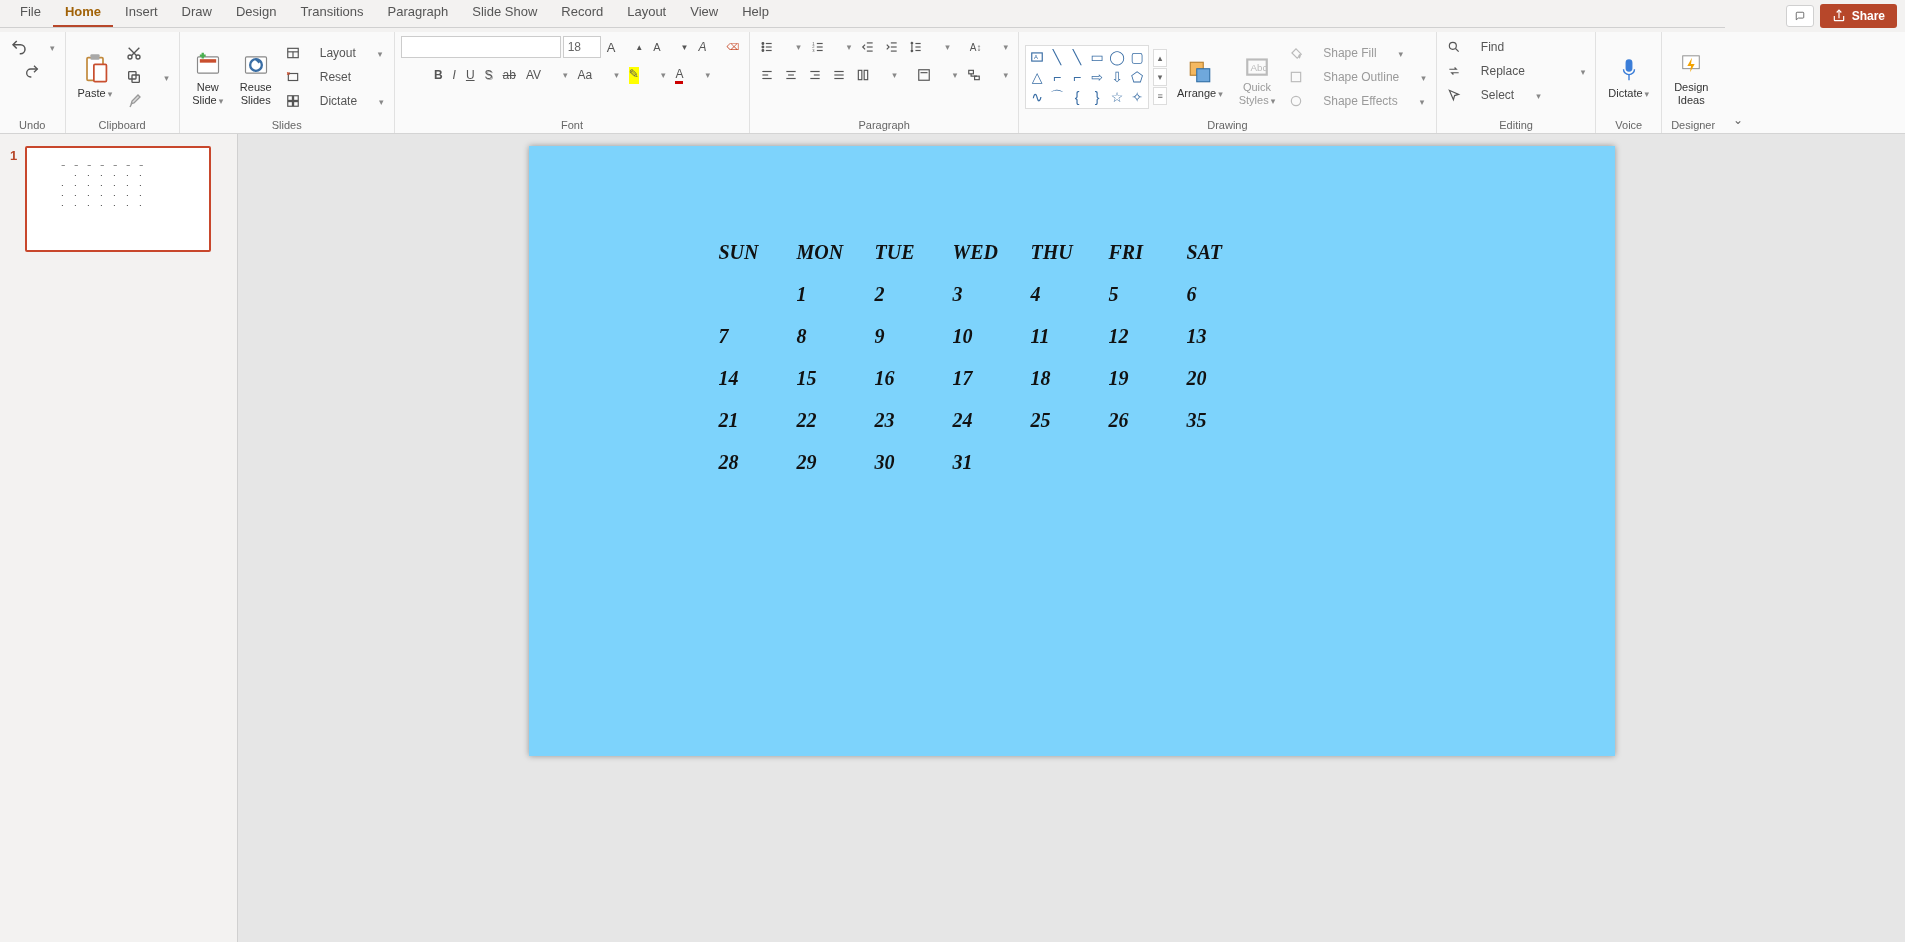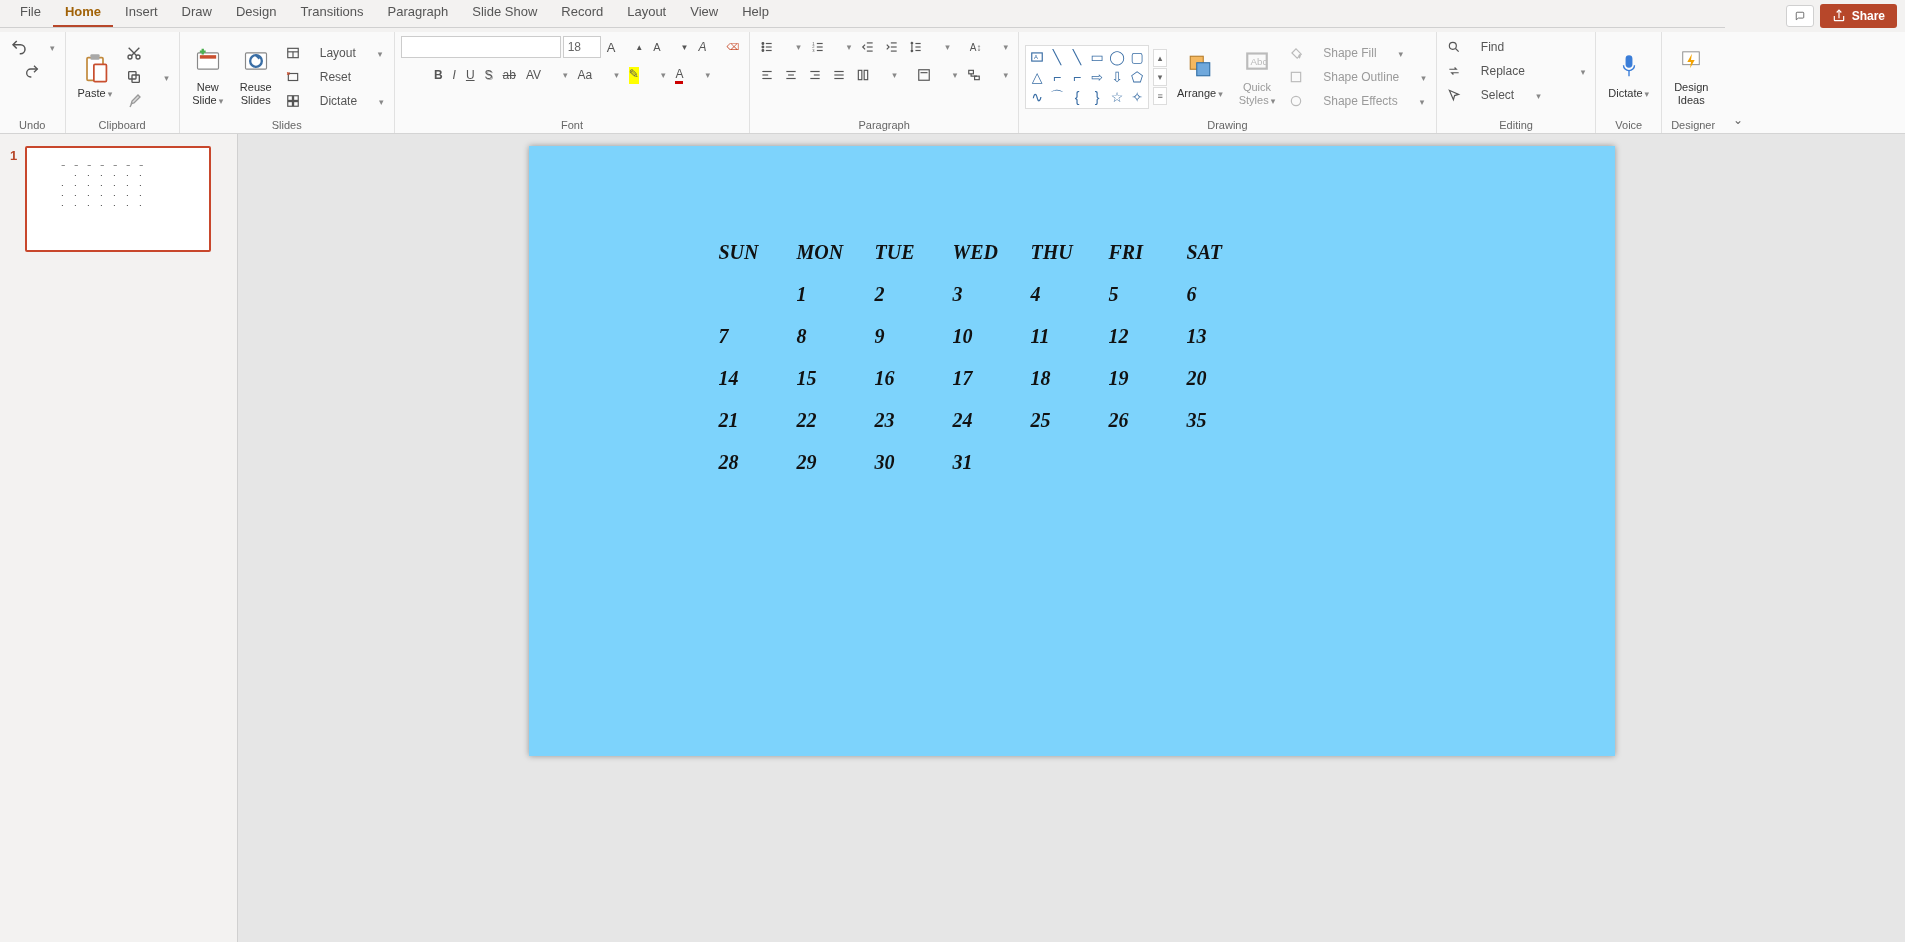--- a/index.html
+++ b/index.html
@@ -17,21 +17,21 @@
     .ribbon-tabs .tab { padding: 4px 12px 6px 12px; color:#555; cursor:pointer; font-size:13px;}
     .ribbon-tabs .tab.active { color:#a16207; border-bottom: 2.5px solid #b7472a; font-weight:600;}
     
     
     .ribbon { height: 102px; background:#fafafa; border-bottom:1px solid #d4d4d4; display:flex; align-items:stretch; }
     .group { border-right:1px solid #e1e1e1; display:flex; flex-direction:column; justify-content:space-between; padding:4px 6px 2px 6px; }
     .group-label { text-align:center; font-size:11px; color:#666; padding-top:2px; position:relative;}
     .group-content { flex:1; display:flex; align-items:center; gap:4px;}
     .vbtn { display:flex; flex-direction:column; align-items:center; justify-content:center; min-width:42px; padding:2px 6px; gap:2px; cursor:pointer;}
     .vbtn .lbl { font-size:11px; color:#333; text-align:center; line-height:1.15;}
-    .icon-box { width:32px; height:32px; display:flex; align-items:flex-start; justify-content:center;}
+    .icon-box { width:32px; height:32px; display:flex; align-items:flex-end; justify-content:center;}
     .sbtn { display:inline-flex; align-items:center; gap:20px; padding:2px 4px; color:#555; font-size:12px; min-height:22px;}
     .col { display:flex; flex-direction:column; gap:2px;}
     .row { display:flex; align-items:center; gap:2px;}
     .box-input { border:1px solid #ccc; height:22px; background:#fff; padding:0 4px; font-size:12px; color:#666;}
     .ff { width:160px;}
     .fs { width:38px;}
     .ribbon-collapse { width:28px; display:flex; align-items:flex-end; justify-content:center; padding-bottom:6px; color:#666;}
 
     
     .shape-gal { display:grid; grid-template-columns: repeat(6, 18px); grid-auto-rows: 18px; gap:2px; border:1px solid #ddd; padding:2px; background:#fff;}

